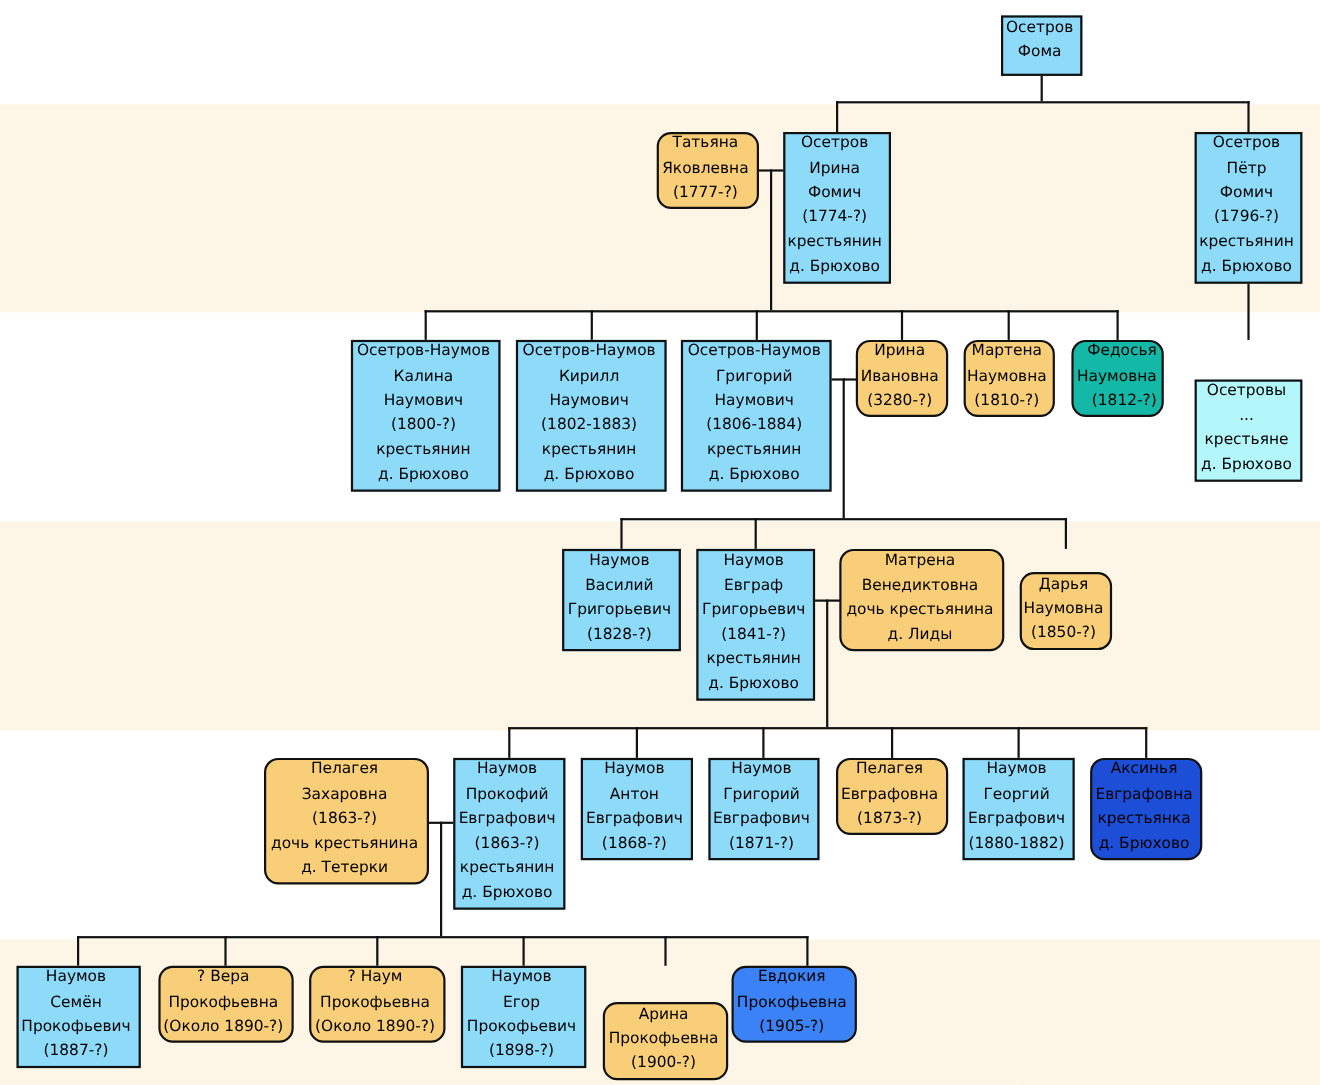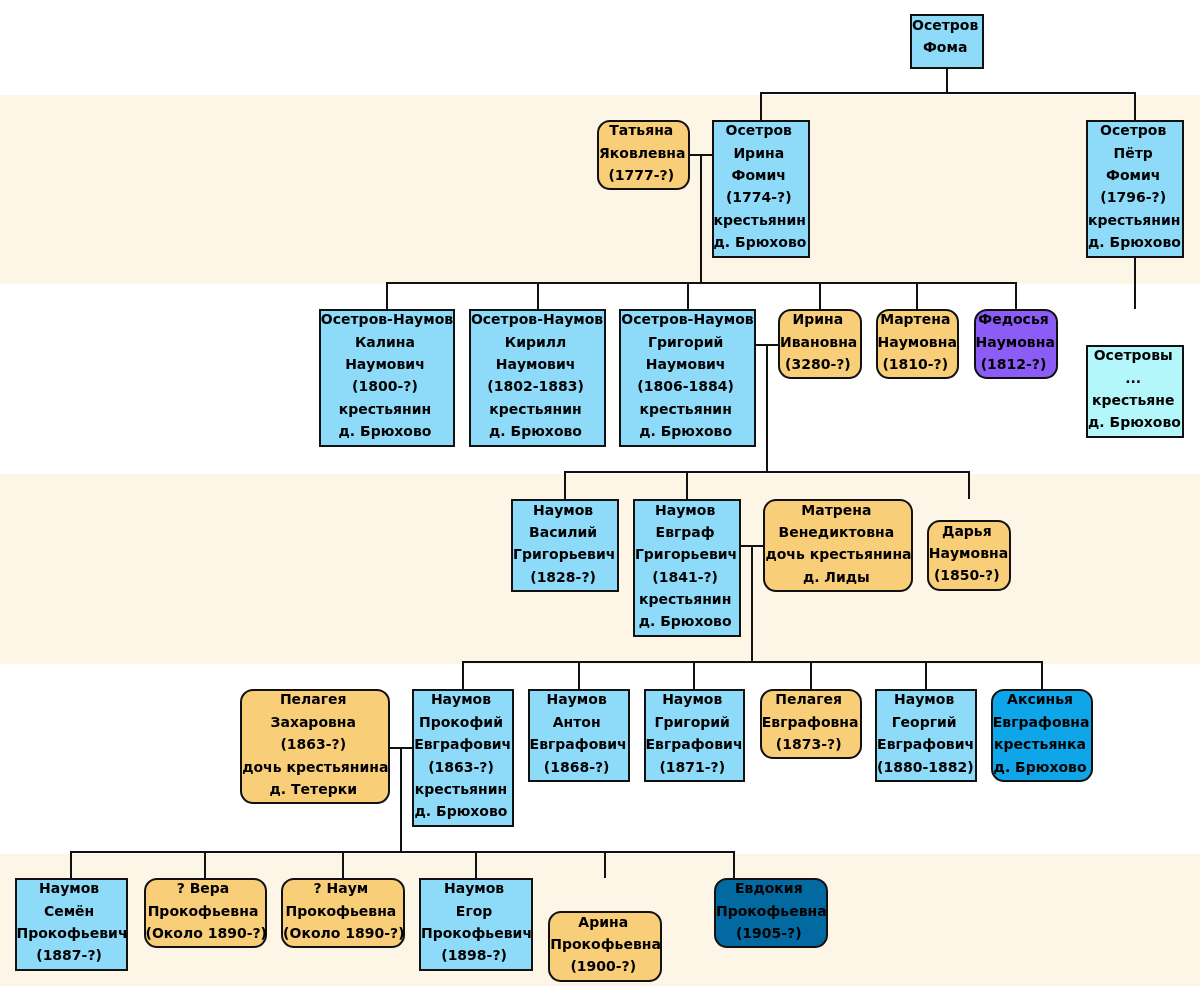--- a/index.html
+++ b/index.html
@@ -1,20 +1,20 @@
 <!DOCTYPE html>
 <html><head>
 <meta charset="utf-8">
 <title>Rodoslovnoe drevo Osetrovyh</title>
 <style>
   html,body{margin:0;padding:0;}
   body{width:1200px;height:986px;background:#ffffff;overflow:hidden;
        font-family:"DejaVu Sans", sans-serif;
        -webkit-font-smoothing:antialiased;}
-  #stage{position:relative;width:984px;height:986px;background:#ffffff;font-weight:bold;}
+  #stage{position:relative;width:984px;height:986px;background:#ffffff;}
   .band{position:absolute;left:0;width:1200px;background:#FDF6E7;}
   .node{position:absolute;box-sizing:border-box;border:2px solid #111111;
         text-align:center;font-size:14px;line-height:22.5px;color:#000000;
         white-space:nowrap;z-index:3;padding-right:4px;}
   .node .tl{display:block;height:22.4px;position:relative;top:-2.5px;}
   .kind-m{background:#8DDBF9;}
   .kind-f{background:#F9CE78;border-radius:13px;}
   .kind-g{background:#B3F7FB;}
   .conn{position:absolute;background:#111111;z-index:2;}
   .conn.h{height:2px;}
@@ -122,21 +122,21 @@
       <div class="node kind-f" style="left: 778px; top: 308.8px; width: 83.8px; height: 70.5px; border-color: rgb(17, 17, 17); background: rgb(249, 206, 120);">
         <span class="tl">Ирина</span>
         <span class="tl">Ивановна</span>
         <span class="tl">(3280-?)</span>
       </div>
       <div class="node kind-f" style="left: 875.5px; top: 308.8px; width: 83.6px; height: 70.5px; border-color: rgb(17, 17, 17); background: rgb(249, 206, 120);">
         <span class="tl">Мартена</span>
         <span class="tl">Наумовна</span>
         <span class="tl">(1810-?)</span>
       </div>
-      <div class="node kind-f" style="left: 973.5px; top: 308.8px; width: 84.1px; height: 70.5px; border-color: rgb(17, 17, 17); background: #8b5cf6;">
+      <div class="node kind-f" style="left: 973.5px; top: 308.8px; width: 84.1px; height: 70.5px; border-color: rgb(17, 17, 17); background: #14b8a6; text-align: right;">
         <span class="tl">Федосья</span>
         <span class="tl">Наумовна</span>
         <span class="tl">(1812-?)</span>
       </div>
       <div class="node kind-g" style="left: 1086px; top: 308.8px; width: 98.4px; height: 93px; border-color: rgb(17, 17, 17); background: rgb(179, 247, 251); margin-top: 36px;">
         <span class="tl">Осетровы</span>
         <span class="tl">...</span>
         <span class="tl">крестьяне</span>
         <span class="tl">д. Брюхово</span>
       </div>
@@ -196,21 +196,21 @@
         <span class="tl">Пелагея</span>
         <span class="tl">Евграфовна</span>
         <span class="tl">(1873-?)</span>
       </div>
       <div class="node kind-m" style="left: 875.1px; top: 688.9px; width: 102.1px; height: 93px; border-color: rgb(17, 17, 17); background: rgb(141, 219, 249);">
         <span class="tl">Наумов</span>
         <span class="tl">Георгий</span>
         <span class="tl">Евграфович</span>
         <span class="tl">(1880-1882)</span>
       </div>
-      <div class="node kind-f" style="left: 990.8px; top: 688.9px; width: 102.5px; height: 93px; border-color: rgb(17, 17, 17); background: #0ea5e9;">
+      <div class="node kind-f" style="left: 990.8px; top: 688.9px; width: 102.5px; height: 93px; border-color: rgb(17, 17, 17); background: #1d4ed8;">
         <span class="tl">Аксинья</span>
         <span class="tl">Евграфовна</span>
         <span class="tl">крестьянка</span>
         <span class="tl">д. Брюхово</span>
       </div>
       <div class="node kind-m" style="left: 14.5px; top: 877.7px; width: 113.2px; height: 93px; border-color: rgb(17, 17, 17); background: rgb(141, 219, 249);">
         <span class="tl">Наумов</span>
         <span class="tl">Семён</span>
         <span class="tl">Прокофьевич</span>
         <span class="tl">(1887-?)</span>
@@ -229,19 +229,19 @@
         <span class="tl">Наумов</span>
         <span class="tl">Егор</span>
         <span class="tl">Прокофьевич</span>
         <span class="tl">(1898-?)</span>
       </div>
       <div class="node kind-f" style="left: 548.2px; top: 911px; width: 114.1px; height: 70.5px; border-color: rgb(17, 17, 17); background: rgb(249, 206, 120);">
         <span class="tl">Арина</span>
         <span class="tl">Прокофьевна</span>
         <span class="tl">(1900-?)</span>
       </div>
-      <div class="node kind-f" style="left: 714px; top: 877.7px; width: 113.6px; height: 70.5px; border-color: rgb(17, 17, 17); background: #0369a1;">
+      <div class="node kind-f" style="left: 665px; top: 877.7px; width: 113.6px; height: 70.5px; border-color: rgb(17, 17, 17); background: #3b82f6;">
         <span class="tl">Евдокия</span>
         <span class="tl">Прокофьевна</span>
         <span class="tl">(1905-?)</span>
       </div>
     </div>
 </div>
 
 </body></html>

